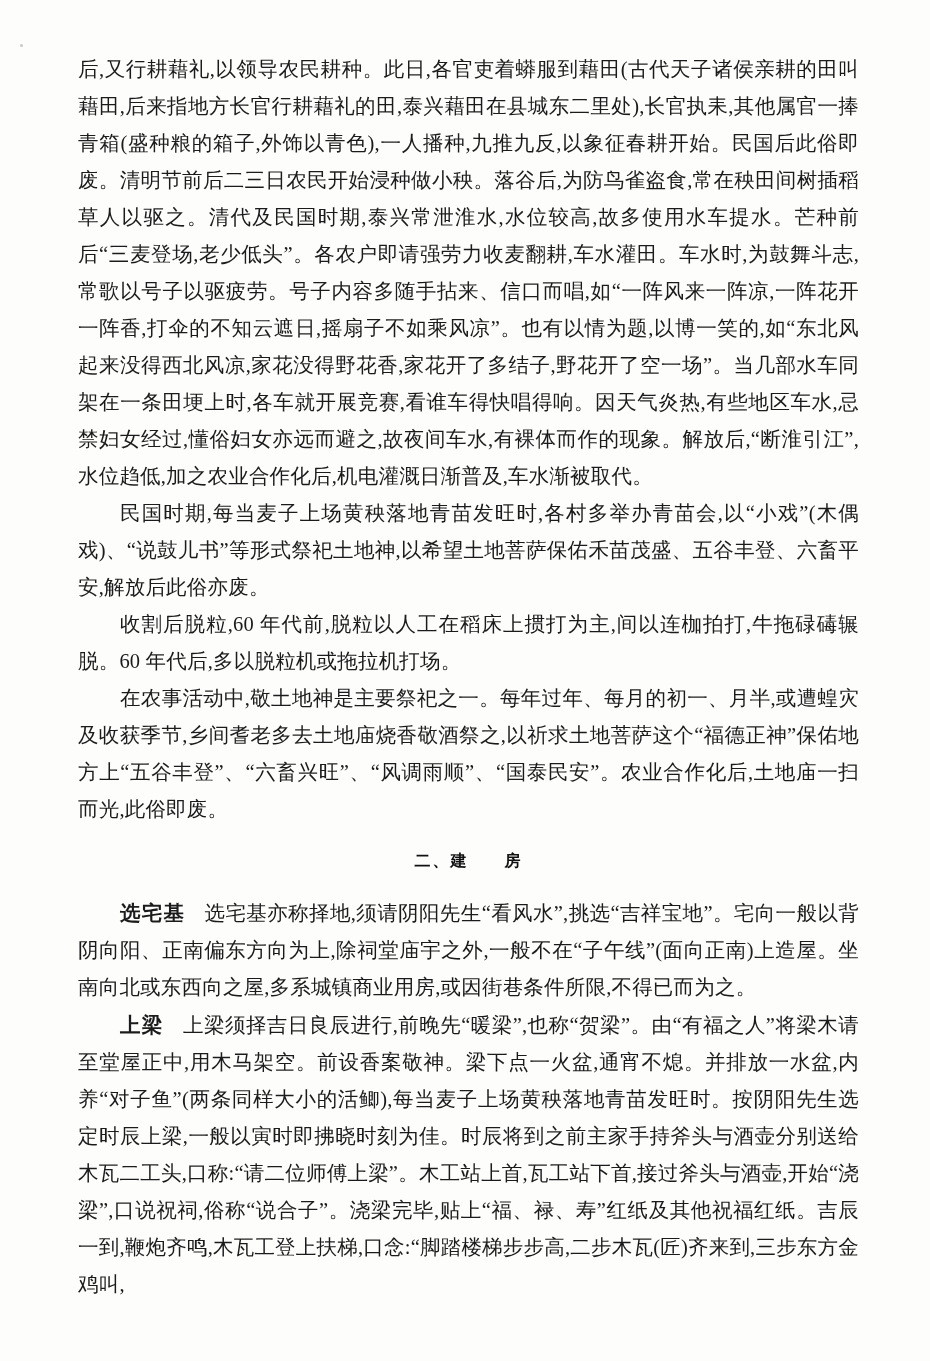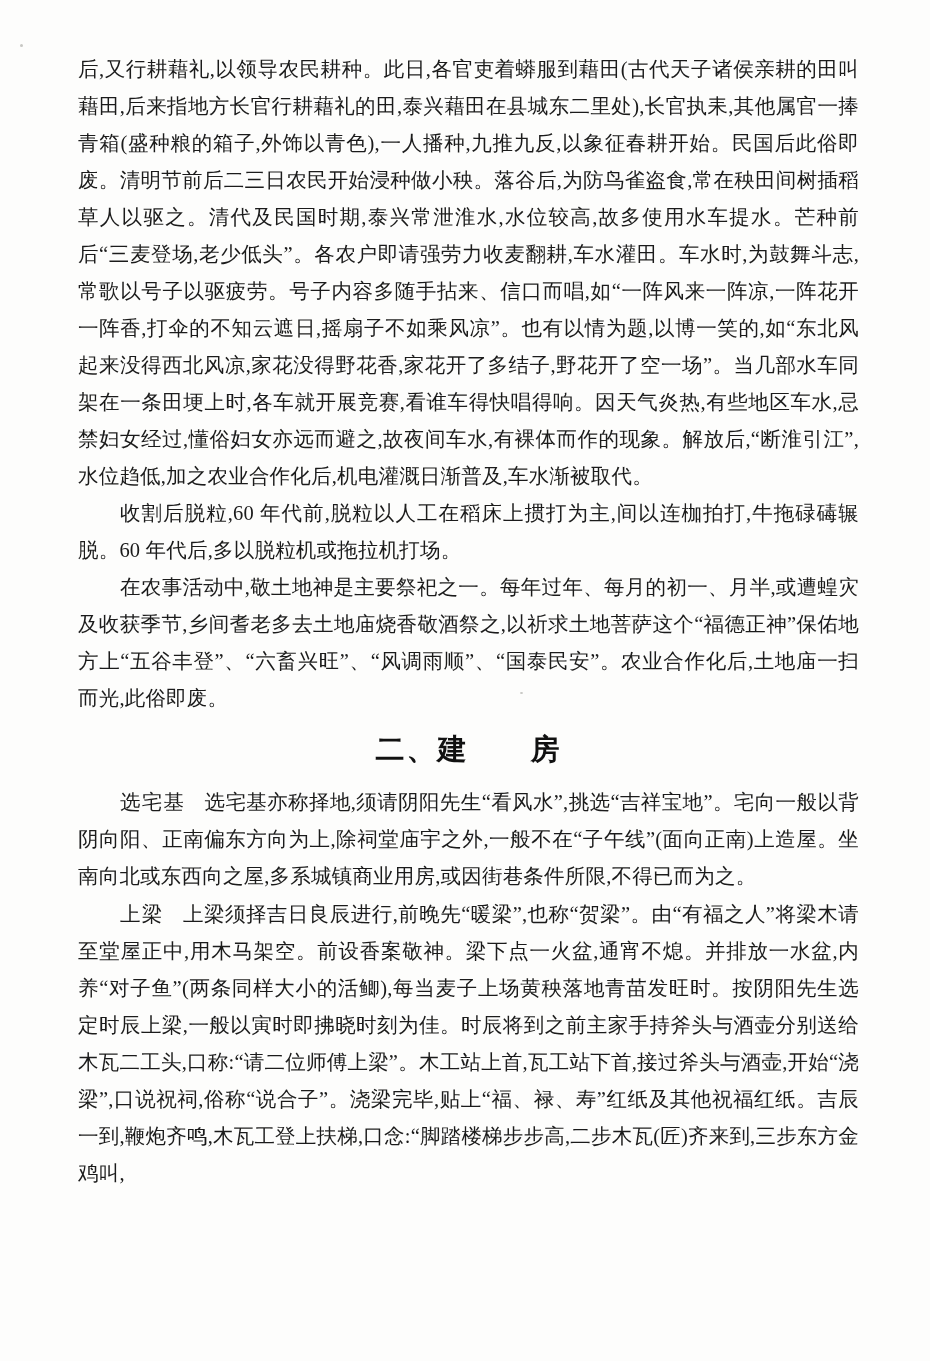--- a/index.html
+++ b/index.html
@@ -23,41 +23,42 @@
     text-align: justify;
     text-justify: inter-ideograph;
     letter-spacing: 0.2px;
   }
   .text-block p { margin: 0; padding: 0; }
   p.indent { text-indent: 2.05em; }
   .section-heading {
     text-align: center;
     font-weight: bold;
     font-family: "Liberation Sans", "DejaVu Sans", sans-serif;
-    font-size: 29px;
+    font-size: 16px;
     letter-spacing: 2px;
     margin: 14px 0 15px 0 !important;
     color: #111;
   }
   .lead-term {
-    font-weight: normal;
+    font-weight: bold;
     font-family: "Liberation Sans", "DejaVu Sans", sans-serif;
     margin-right: 0.95em;
     letter-spacing: 1px;
     margin-top: 18px;
   }
   
   .speck { position: absolute; background: #9a9a96; border-radius: 50%; opacity: .55; }
 </style>
 </head>
 <body>
 
 <div class="page">
   <div class="text-block" id="text-block">
       <p class=""><span>后,又行耕藉礼,以领导农民耕种。此日,各官吏着蟒服到藉田(古代天子诸侯亲耕的田叫藉田,后来指地方长官行耕藉礼的田,泰兴藉田在县城东二里处),长官执耒,其他属官一捧青箱(盛种粮的箱子,外饰以青色),一人播种,九推九反,以象征春耕开始。民国后此俗即废。清明节前后二三日农民开始浸种做小秧。落谷后,为防鸟雀盗食,常在秧田间树插稻草人以驱之。清代及民国时期,泰兴常泄淮水,水位较高,故多使用水车提水。芒种前后“三麦登场,老少低头”。各农户即请强劳力收麦翻耕,车水灌田。车水时,为鼓舞斗志,常歌以号子以驱疲劳。号子内容多随手拈来、信口而唱,如“一阵风来一阵凉,一阵花开一阵香,打伞的不知云遮日,摇扇子不如乘风凉”。也有以情为题,以博一笑的,如“东北风起来没得西北风凉,家花没得野花香,家花开了多结子,野花开了空一场”。当几部水车同架在一条田埂上时,各车就开展竞赛,看谁车得快唱得响。因天气炎热,有些地区车水,忌禁妇女经过,懂俗妇女亦远而避之,故夜间车水,有裸体而作的现象。解放后,“断淮引江”,水位趋低,加之农业合作化后,机电灌溉日渐普及,车水渐被取代。</span></p>
+      <p class="indent"><span>民国时期,每当麦子上场黄秧落地青苗发旺时,各村多举办青苗会,以“小戏”(木偶戏)、“说鼓儿书”等形式祭祀土地神,以希望土地菩萨保佑禾苗茂盛、五谷丰登、六畜平安,解放后此俗亦废。</span></p>
       <p class="indent"><span>收割后脱粒,60 年代前,脱粒以人工在稻床上掼打为主,间以连枷拍打,牛拖碌碡辗脱。60 年代后,多以脱粒机或拖拉机打场。</span></p>
       <p class="indent"><span>在农事活动中,敬土地神是主要祭祀之一。每年过年、每月的初一、月半,或遭蝗灾及收获季节,乡间耆老多去土地庙烧香敬酒祭之,以祈求土地菩萨这个“福德正神”保佑地方上“五谷丰登”、“六畜兴旺”、“风调雨顺”、“国泰民安”。农业合作化后,土地庙一扫而光,此俗即废。</span></p>
       <p class="section-heading">二、建　　房</p>
       <p class="indent"><b class="lead-term">选宅基</b><span>选宅基亦称择地,须请阴阳先生“看风水”,挑选“吉祥宝地”。宅向一般以背阴向阳、正南偏东方向为上,除祠堂庙宇之外,一般不在“子午线”(面向正南)上造屋。坐南向北或东西向之屋,多系城镇商业用房,或因街巷条件所限,不得已而为之。</span></p>
       <p class="indent"><b class="lead-term">上梁</b><span>上梁须择吉日良辰进行,前晚先“暖梁”,也称“贺梁”。由“有福之人”将梁木请至堂屋正中,用木马架空。前设香案敬神。梁下点一火盆,通宵不熄。并排放一水盆,内养“对子鱼”(两条同样大小的活鲫),每当麦子上场黄秧落地青苗发旺时。按阴阳先生选定时辰上梁,一般以寅时即拂晓时刻为佳。时辰将到之前主家手持斧头与酒壶分别送给木瓦二工头,口称:“请二位师傅上梁”。木工站上首,瓦工站下首,接过斧头与酒壶,开始“浇梁”,口说祝祠,俗称“说合子”。浇梁完毕,贴上“福、禄、寿”红纸及其他祝福红纸。吉辰一到,鞭炮齐鸣,木瓦工登上扶梯,口念:“脚踏楼梯步步高,二步木瓦(匠)齐来到,三步东方金鸡叫,</span></p>
     </div>
   <div class="speck" style="left:20px;top:44px;width:3px;height:3px;"></div>
   <div class="speck" style="left:548px;top:522px;width:3px;height:2px;"></div>
   <div class="speck" style="left:520px;top:692px;width:3px;height:2px;"></div>
 </div>

